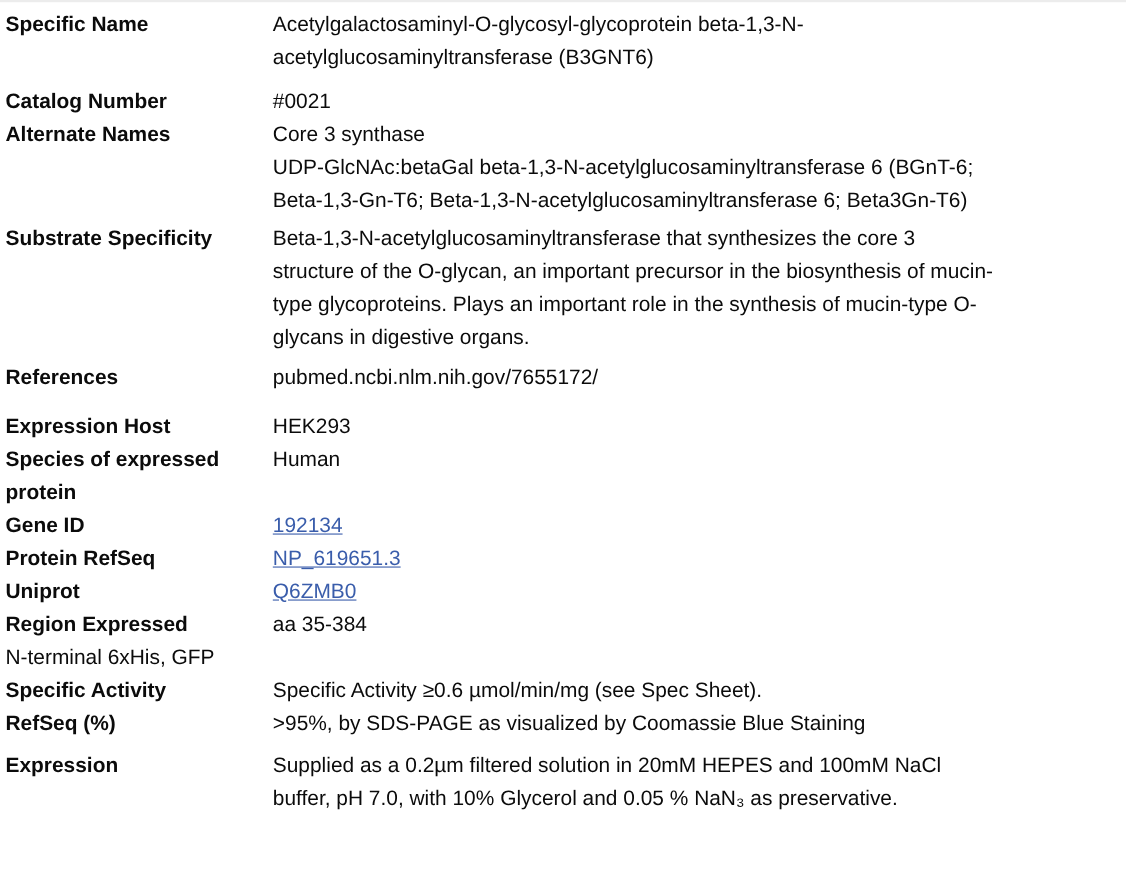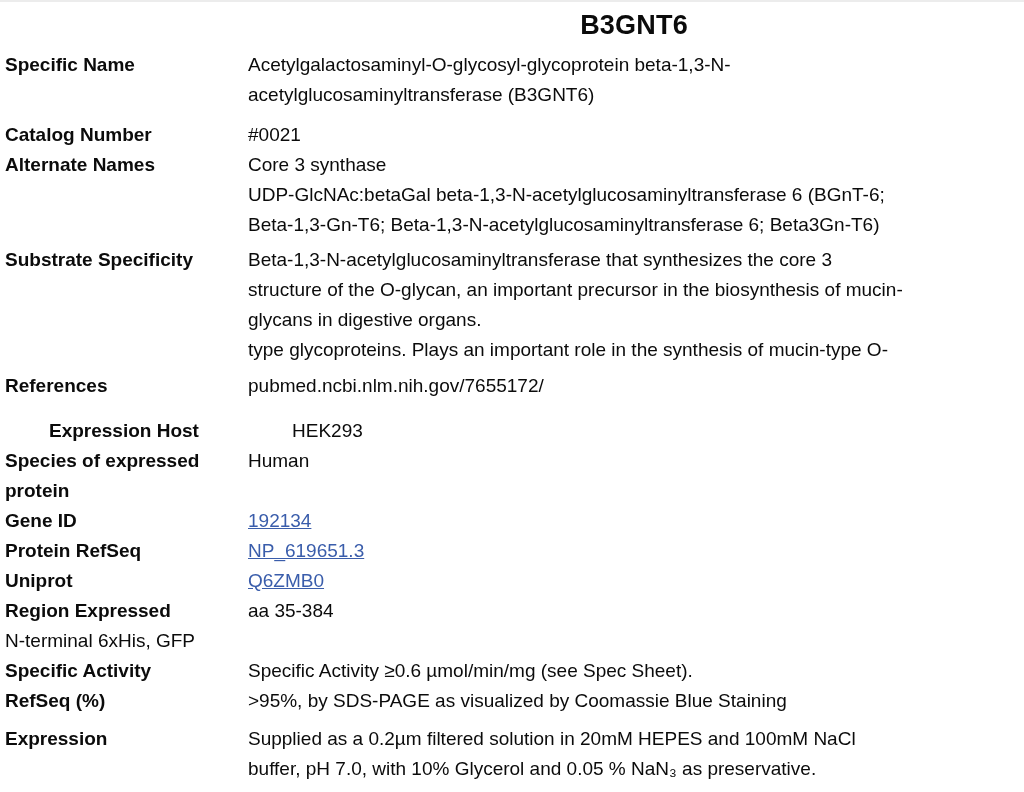--- a/index.html
+++ b/index.html
@@ -53,28 +53,27 @@
   }
   a.link {
     color: var(--link-color, #3a5dab);
     text-decoration: underline;
     cursor: pointer;
   }
   
   [data-name="row-catalog-number"]       { margin-top: 10px; }
   [data-name="row-substrate-specificity"]{ margin-top: 5px; }
   [data-name="row-references"]           { margin-top: 6px; }
-  [data-name="row-expression-host"]      { margin-top: 15px; margin-left: 44px; }
+  [data-name="row-expression-host"]      { margin-top: 15px; }
   [data-name="row-formulation"]          { margin-top: 8px; }
 </style>
 </head>
 <body>
 
 <div class="page" data-name="datasheet-page">
-  <h1 class="doc-title" data-name="page-title">B3GNT6</h1>
 
   <div class="spec-table" data-name="spec-table">
       <div class="row" data-name="row-product-name">
         <div class="label" data-name="row-label-product-name">Specific Name</div>
         <div class="value" data-name="row-value-product-name">
           <div class="line" data-name="row-value-line"><span data-name="product-name-text">Acetylgalactosaminyl-O-glycosyl-glycoprotein beta-1,3-N-</span></div>
           <div class="line" data-name="row-value-line"><span data-name="product-name-text">acetylglucosaminyltransferase (B3GNT6)</span></div>
         </div>
       </div>
       <div class="row" data-name="row-catalog-number">
@@ -89,22 +88,22 @@
           <div class="line" data-name="row-value-line"><span data-name="alternate-names-text">Core 3 synthase</span></div>
           <div class="line" data-name="row-value-line"><span data-name="alternate-names-text">UDP-GlcNAc:betaGal beta-1,3-N-acetylglucosaminyltransferase 6 (BGnT-6;</span></div>
           <div class="line" data-name="row-value-line"><span data-name="alternate-names-text">Beta-1,3-Gn-T6; Beta-1,3-N-acetylglucosaminyltransferase 6; Beta3Gn-T6)</span></div>
         </div>
       </div>
       <div class="row" data-name="row-substrate-specificity">
         <div class="label" data-name="row-label-substrate-specificity">Substrate Specificity</div>
         <div class="value" data-name="row-value-substrate-specificity">
           <div class="line" data-name="row-value-line"><span data-name="substrate-specificity-text">Beta-1,3-N-acetylglucosaminyltransferase that synthesizes the core 3</span></div>
           <div class="line" data-name="row-value-line"><span data-name="substrate-specificity-text">structure of the O-glycan, an important precursor in the biosynthesis of mucin-</span></div>
+          <div class="line" data-name="row-value-line"><span data-name="substrate-specificity-text">type glycoproteins. Plays an important role in the synthesis of mucin-type O-</span></div>
           <div class="line" data-name="row-value-line"><span data-name="substrate-specificity-text">glycans in digestive organs.</span></div>
-          <div class="line" data-name="row-value-line"><span data-name="substrate-specificity-text">type glycoproteins. Plays an important role in the synthesis of mucin-type O-</span></div>
         </div>
       </div>
       <div class="row" data-name="row-references">
         <div class="label" data-name="row-label-references">References</div>
         <div class="value" data-name="row-value-references">
           <div class="line" data-name="row-value-line"><span data-name="references-text">pubmed.ncbi.nlm.nih.gov/7655172/</span></div>
         </div>
       </div>
       <div class="row" data-name="row-expression-host">
         <div class="label" data-name="row-label-expression-host">Expression Host</div>

